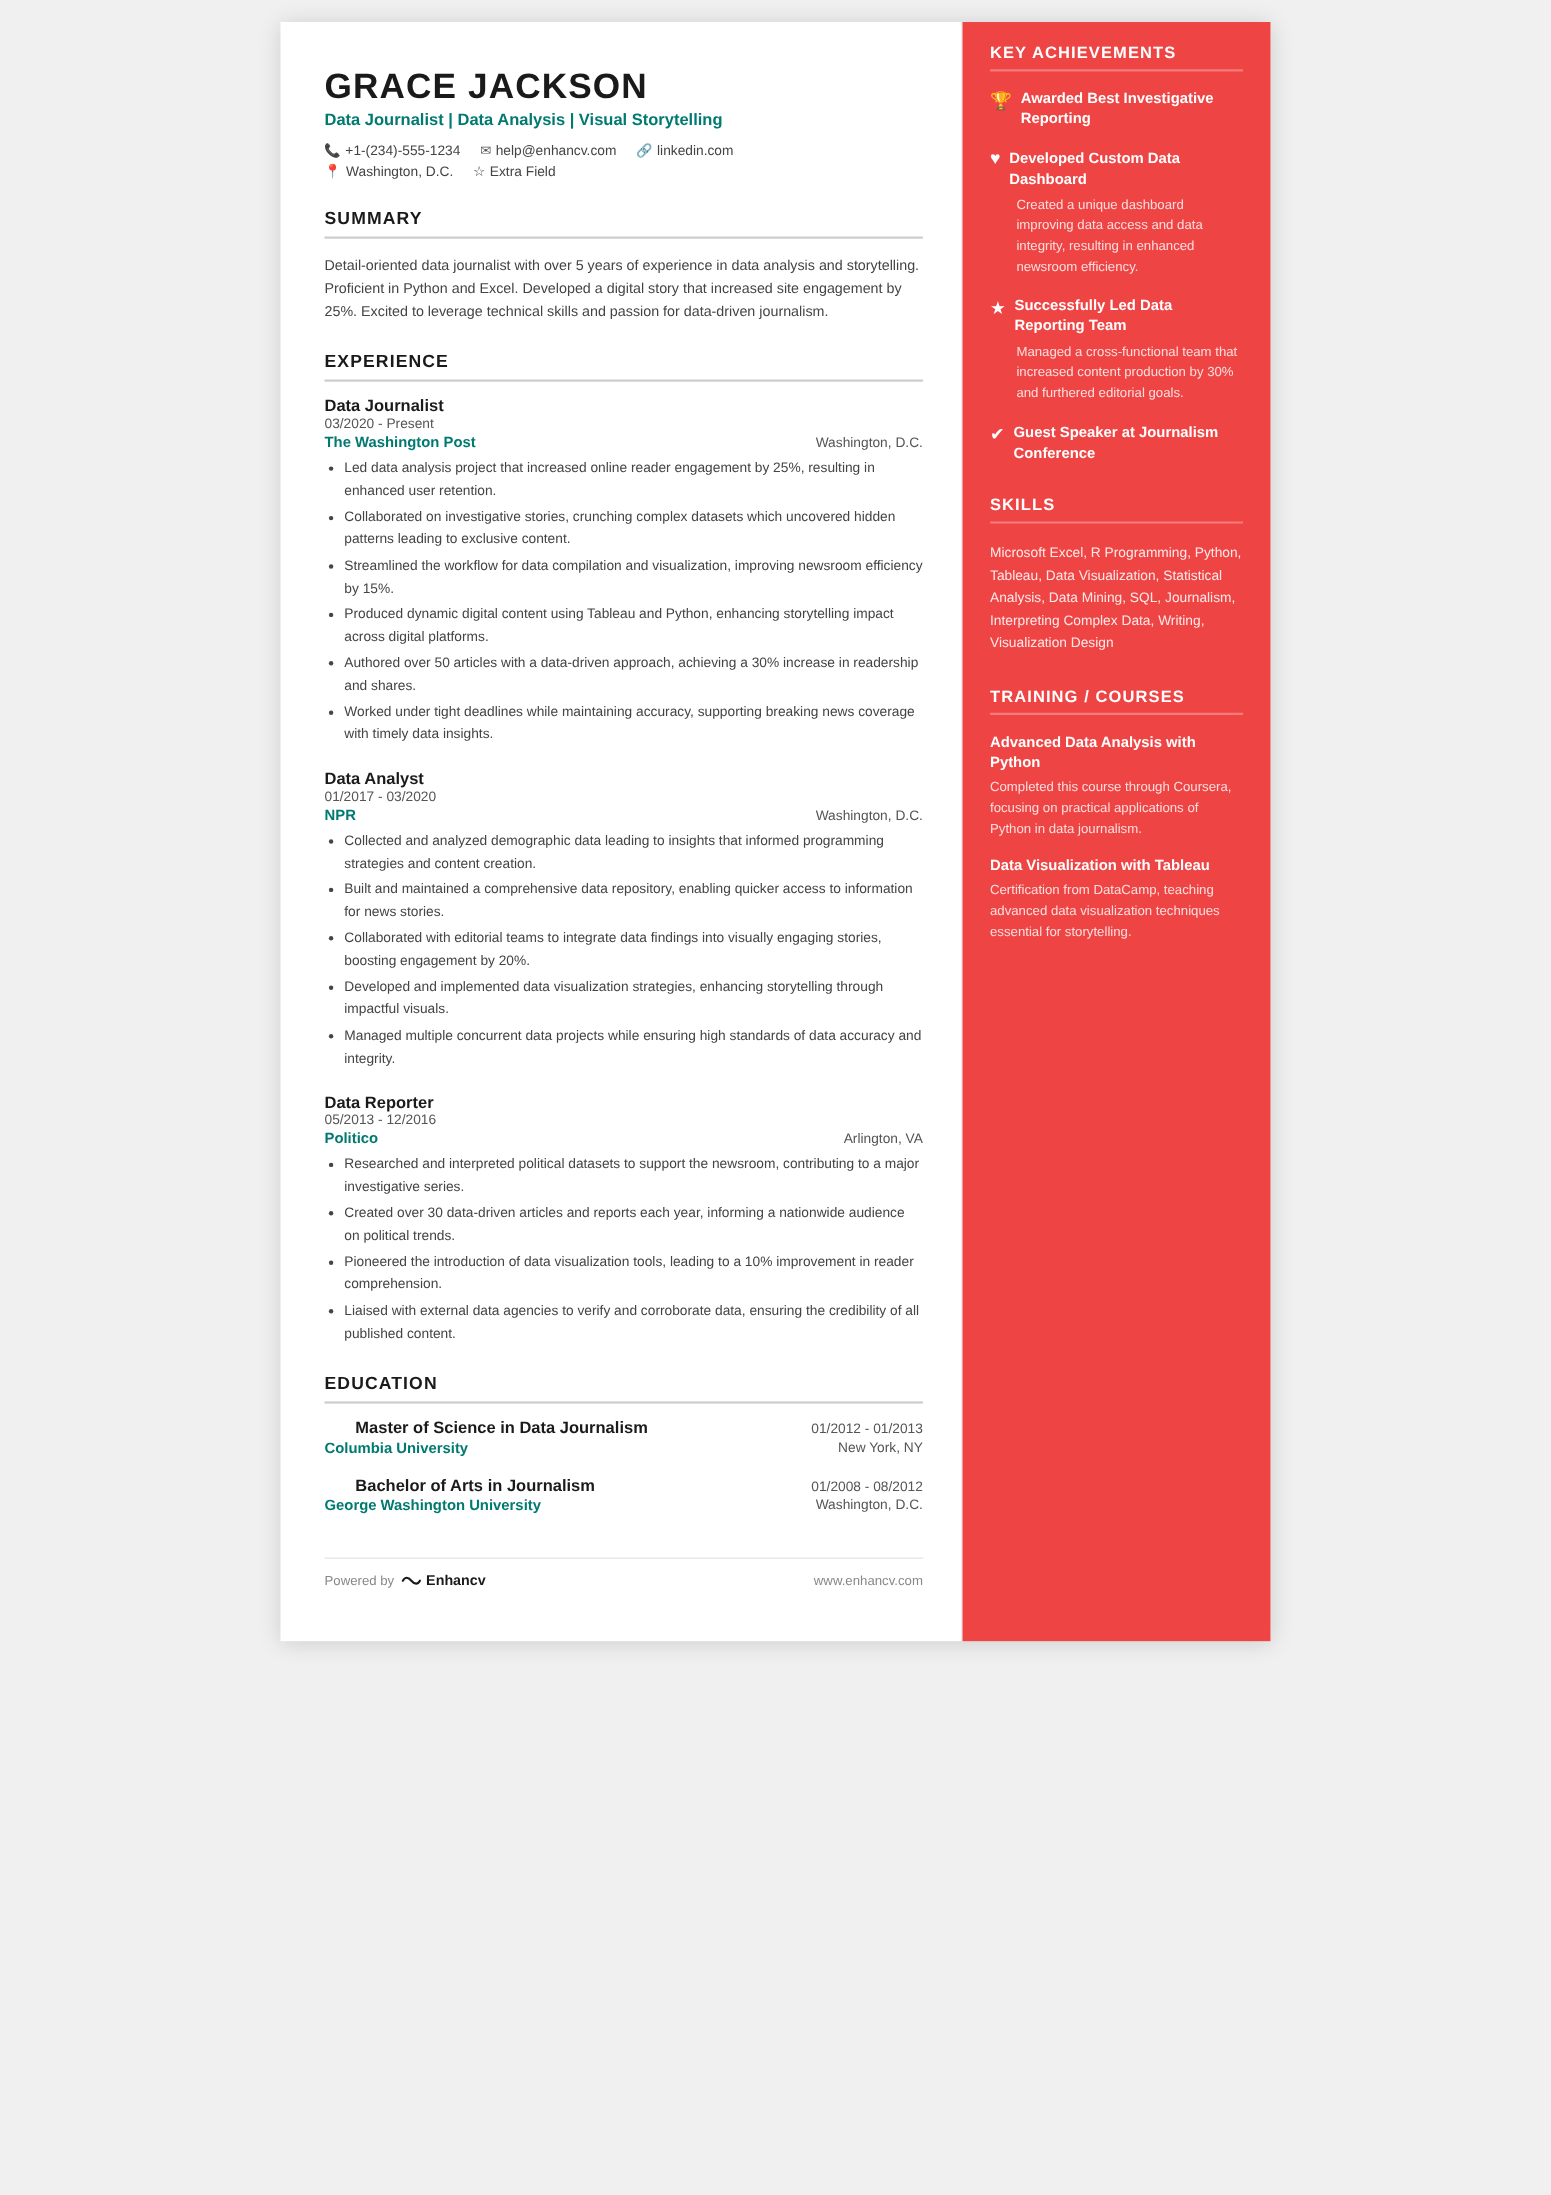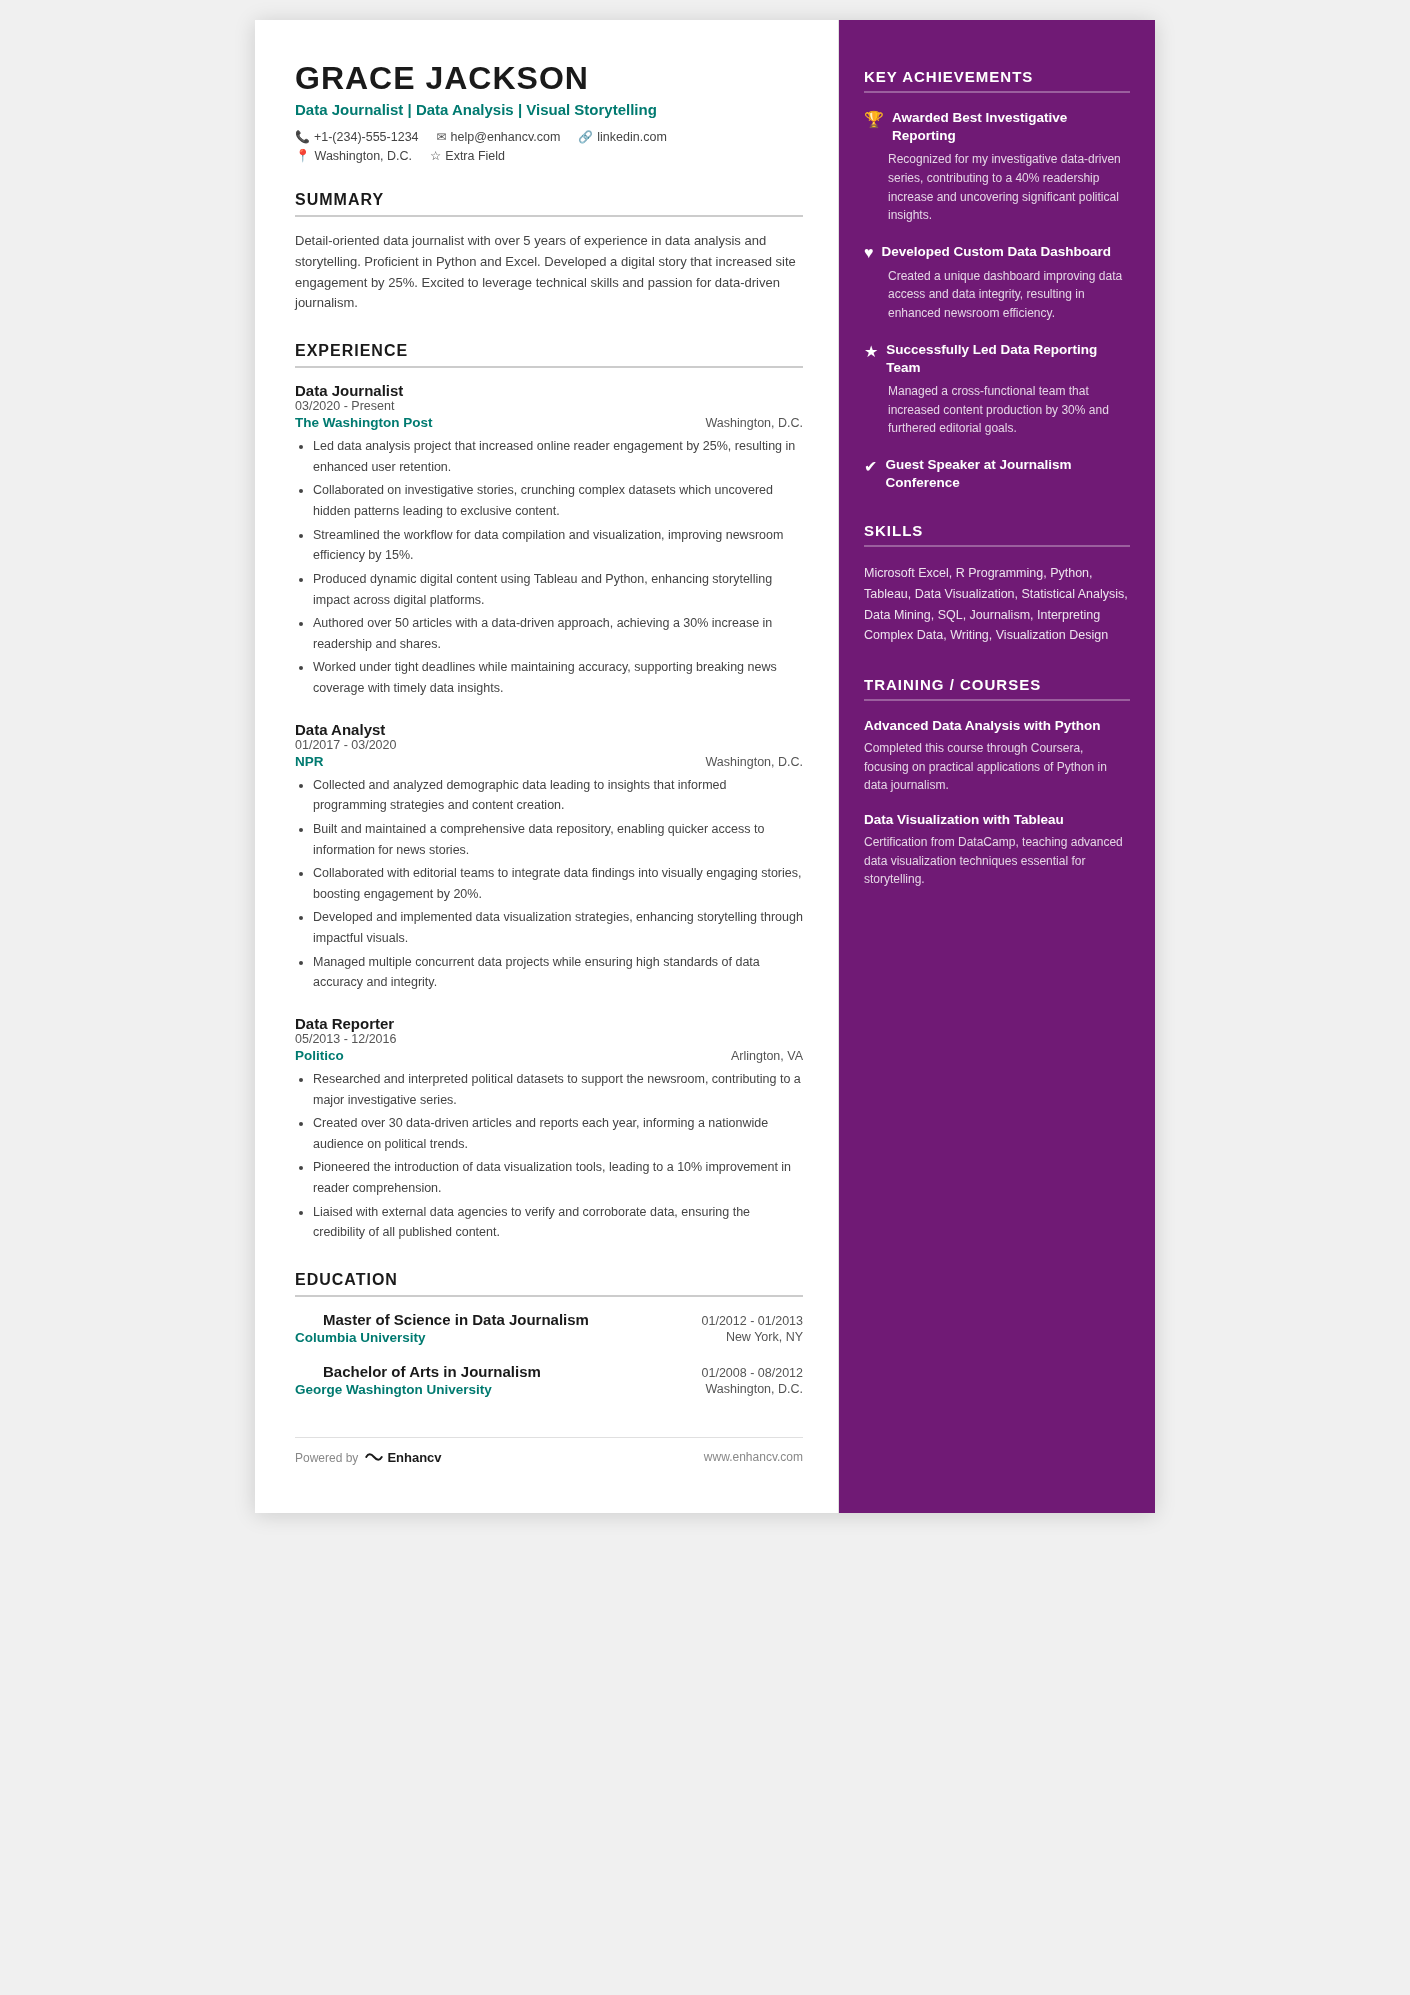--- a/index.html
+++ b/index.html
@@ -192,23 +192,23 @@
       font-size: 13px;
     }
     .enhancv-logo .logo-icon {
       display: inline-block;
       width: 20px;
       height: 14px;
     }
 
     
     .right-col {
-      width: 316px;
-      background: #701a75;
-      padding: 48px 25px;
+      width: 280px;
+      background: #ef4444;
+      padding: 20px 25px;
       color: white;
     }
     .right-section {
       margin-bottom: 30px;
     }
     .right-section-title {
       font-size: 15px;
       font-weight: 800;
       color: white;
       text-transform: uppercase;
@@ -409,21 +409,20 @@
   <div class="right-col">
 
     <div class="right-section">
       <div class="right-section-title">KEY ACHIEVEMENTS</div>
       <div id="achievements-list">
           <div class="achievement-item">
     <div class="achievement-header">
       <span class="achievement-icon">🏆</span>
       <span class="achievement-title">Awarded Best Investigative Reporting</span>
     </div>
-    <p class="achievement-desc">Recognized for my investigative data-driven series, contributing to a 40% readership increase and uncovering significant political insights.</p>
   </div>
           <div class="achievement-item">
     <div class="achievement-header">
       <span class="achievement-icon">♥</span>
       <span class="achievement-title">Developed Custom Data Dashboard</span>
     </div>
     <p class="achievement-desc">Created a unique dashboard improving data access and data integrity, resulting in enhanced newsroom efficiency.</p>
   </div>
           <div class="achievement-item">
     <div class="achievement-header">

